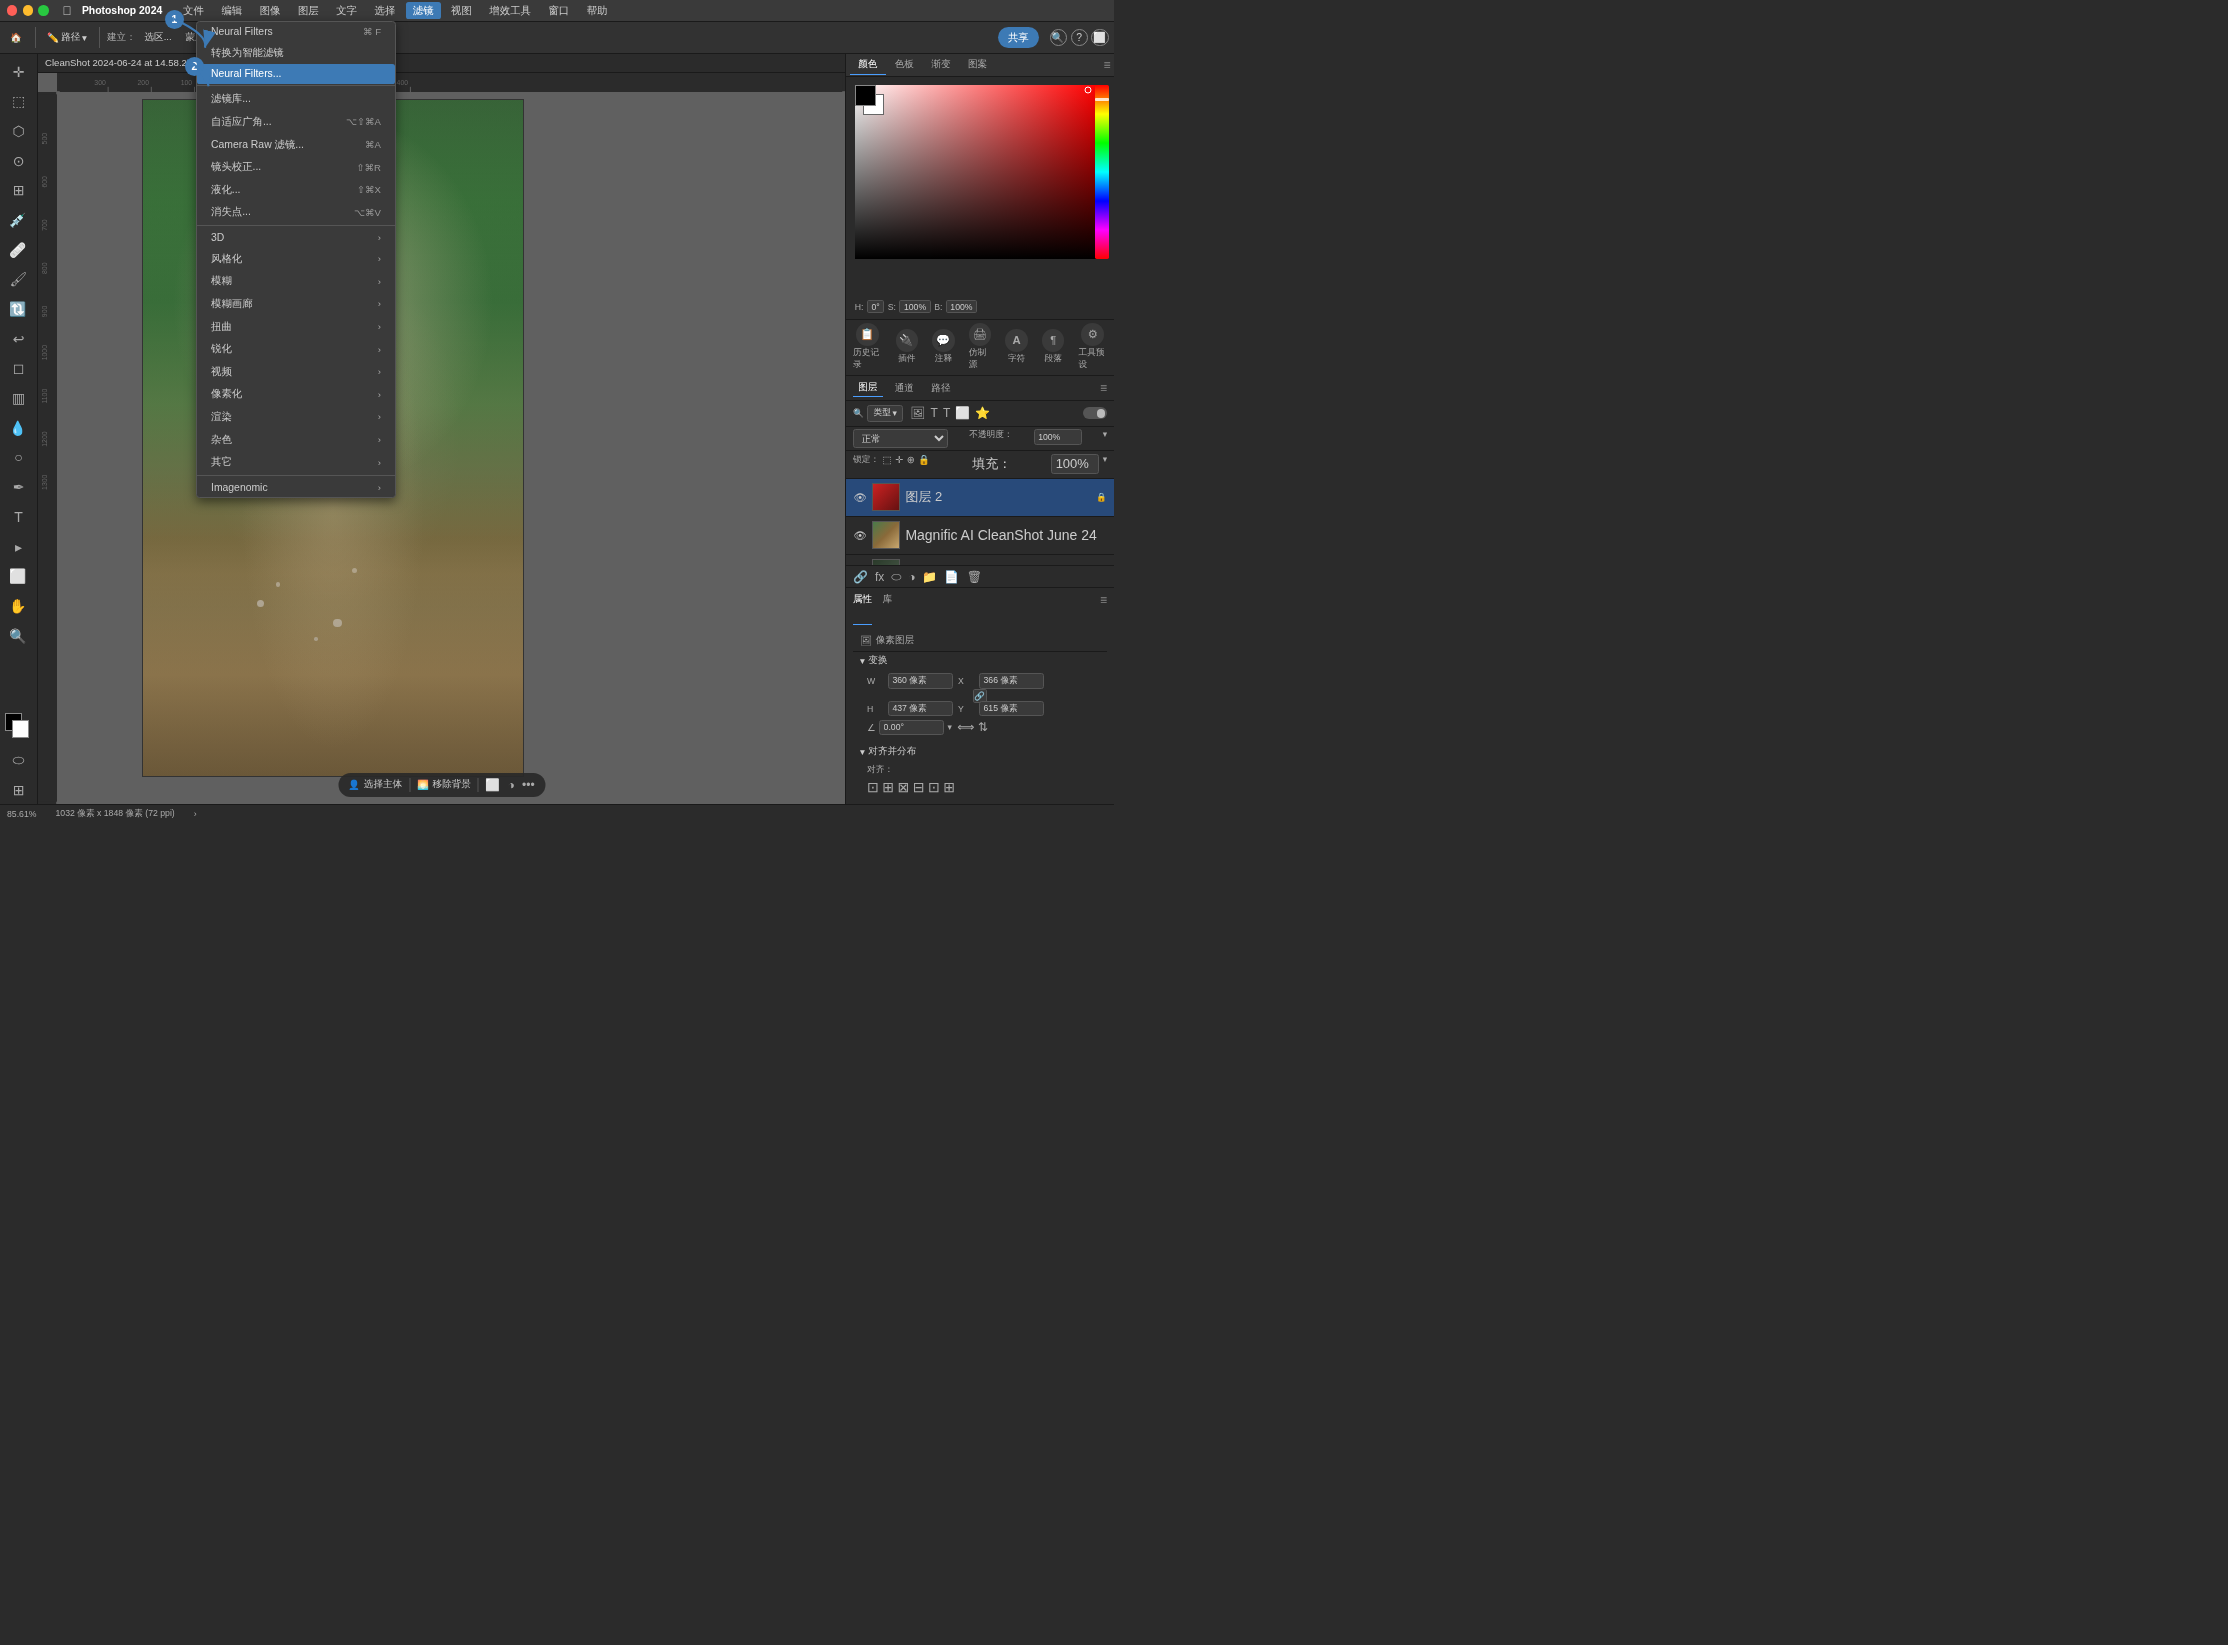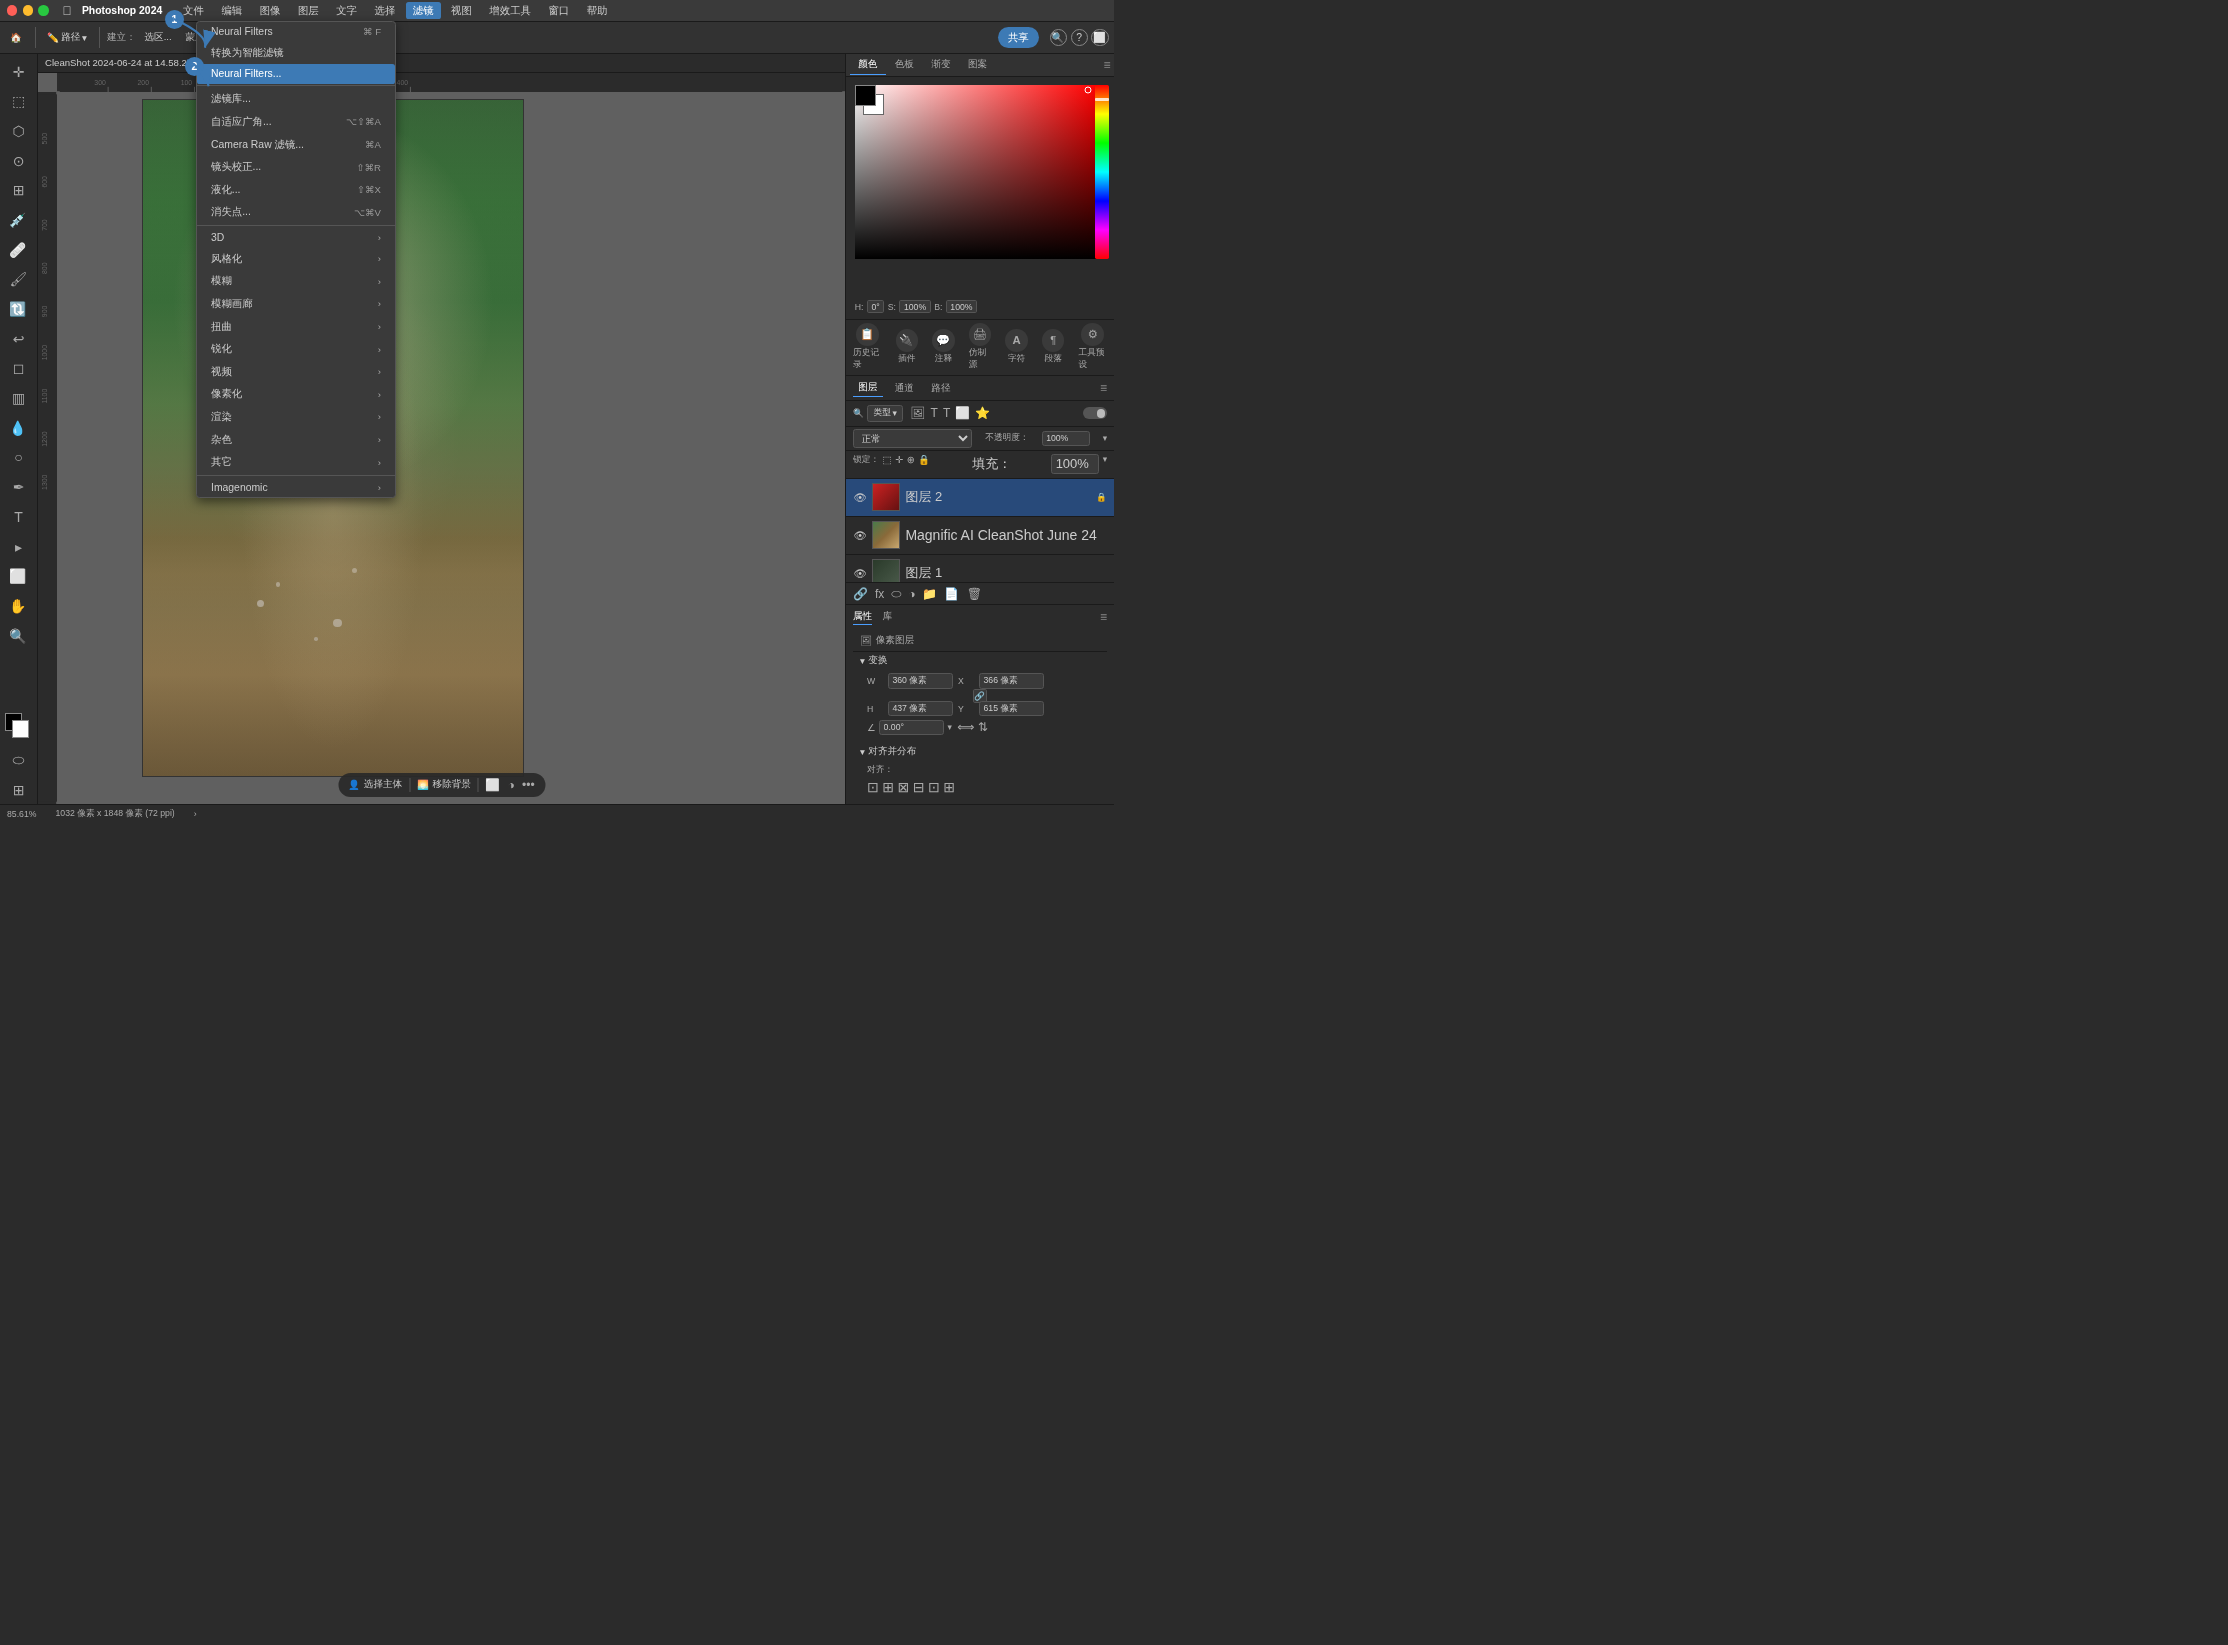--- a/index.html
+++ b/index.html
@@ -281,23 +281,23 @@
       border: 0.9px solid #555;
       color: #ccc;
       font-size: 8.7px;
       padding: 1.7px 5.2px;
       border-radius: 2.6px;
       cursor: pointer;
       display: flex; align-items: center; gap: 1.7px;
     }
     #blend-mode-row {
       display: flex;
-      align-items: center;
+      align-items: flex-start;
       padding: 2.6px 7px;
-      gap: 13px;
+      gap: 21px;
       border-bottom: 0.9px solid #1a1a1a;
     }
     .blend-select {
       background: #3a3a3a;
       border: 0.9px solid #555;
       color: #ccc;
       font-size: 9.6px;
       padding: 1.7px 3.5px;
       border-radius: 2.6px;
       flex: 1;
@@ -386,21 +386,21 @@
     }
     #props-tabs {
       display: flex;
       gap: 10.4px;
       margin-bottom: 5.2px;
     }
     .props-tab {
       font-size: 9.6px;
       color: #aaa;
       cursor: pointer;
-      padding-bottom: 1px;
+      padding-bottom: 18px;
     }
     .props-tab.active { color: #fff; border-bottom: 1.7px solid #4a9eff; }
     .props-row {
       display: flex;
       align-items: center;
       gap: 5.2px;
       margin-bottom: 3.5px;
     }
     .props-label { color: #aaa; font-size: 8.7px; width: 17.4px; }
     .props-value {

